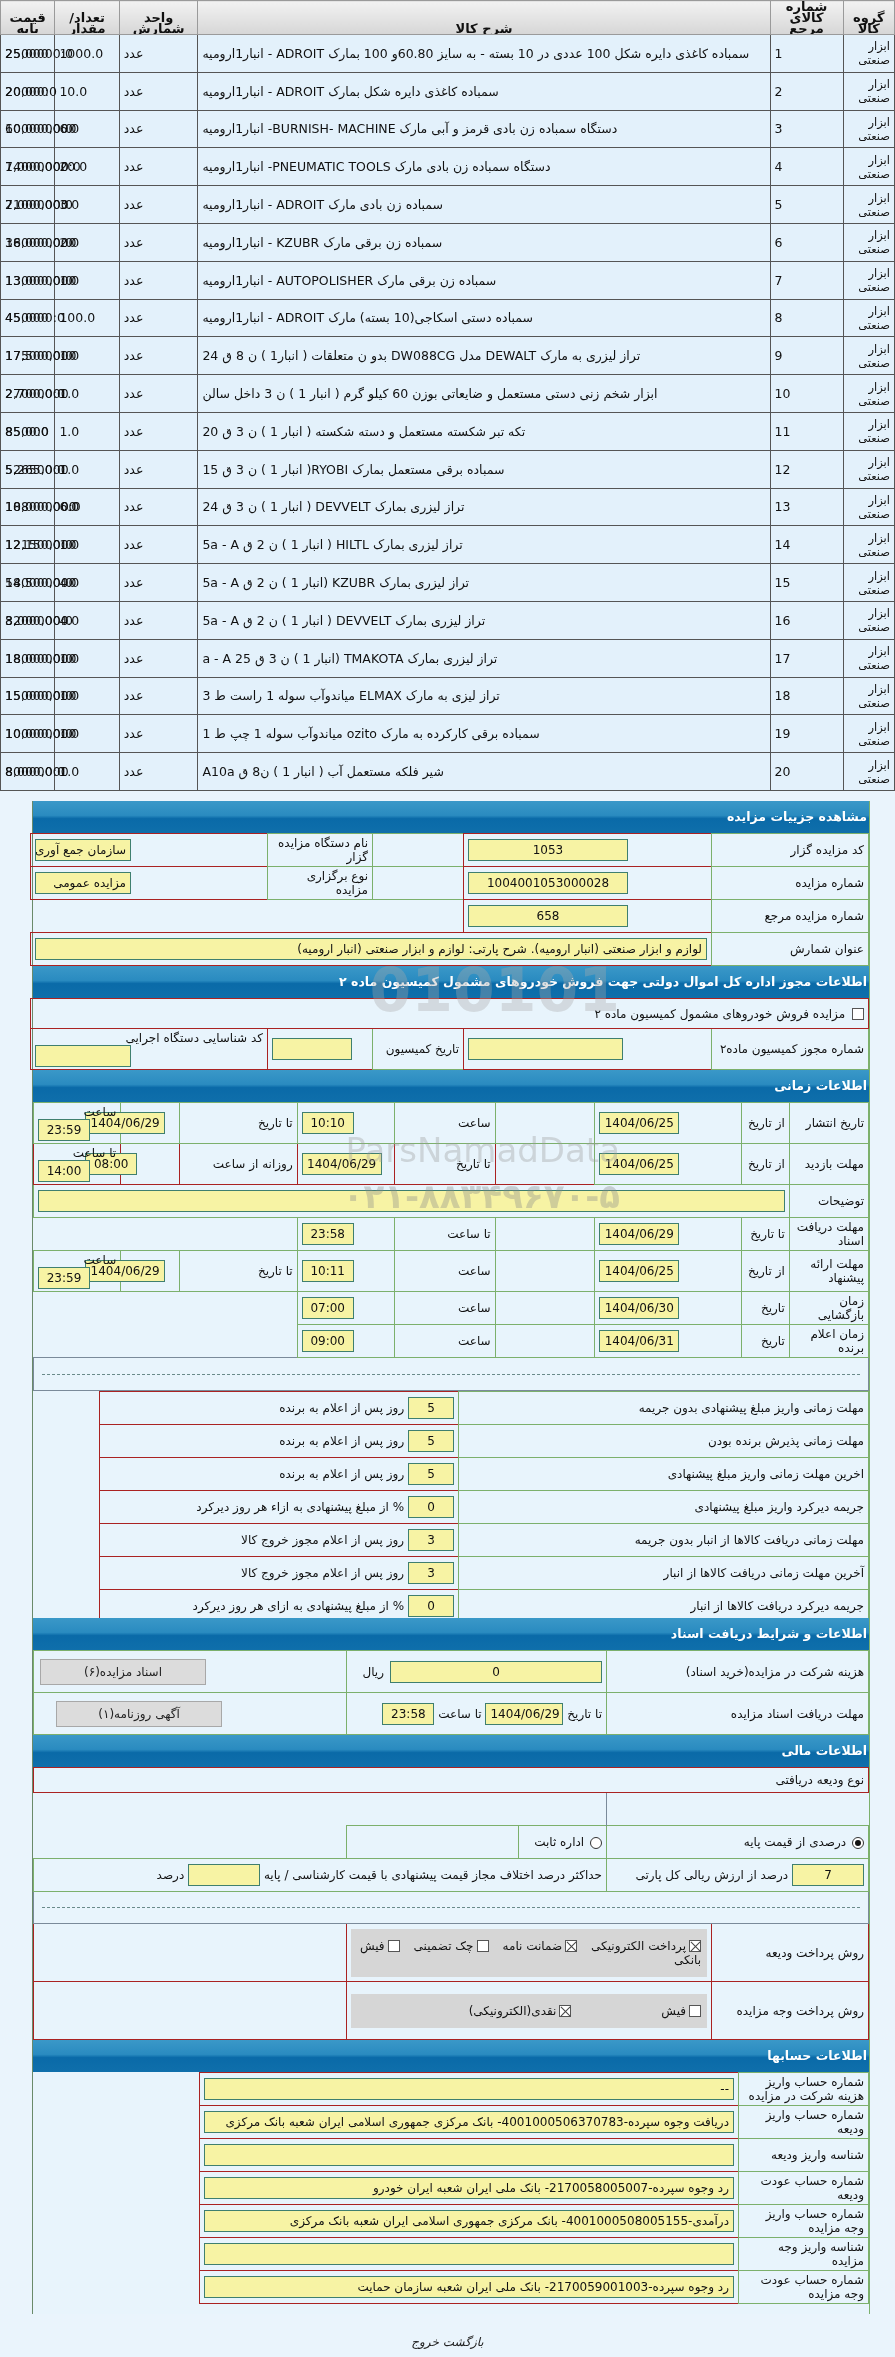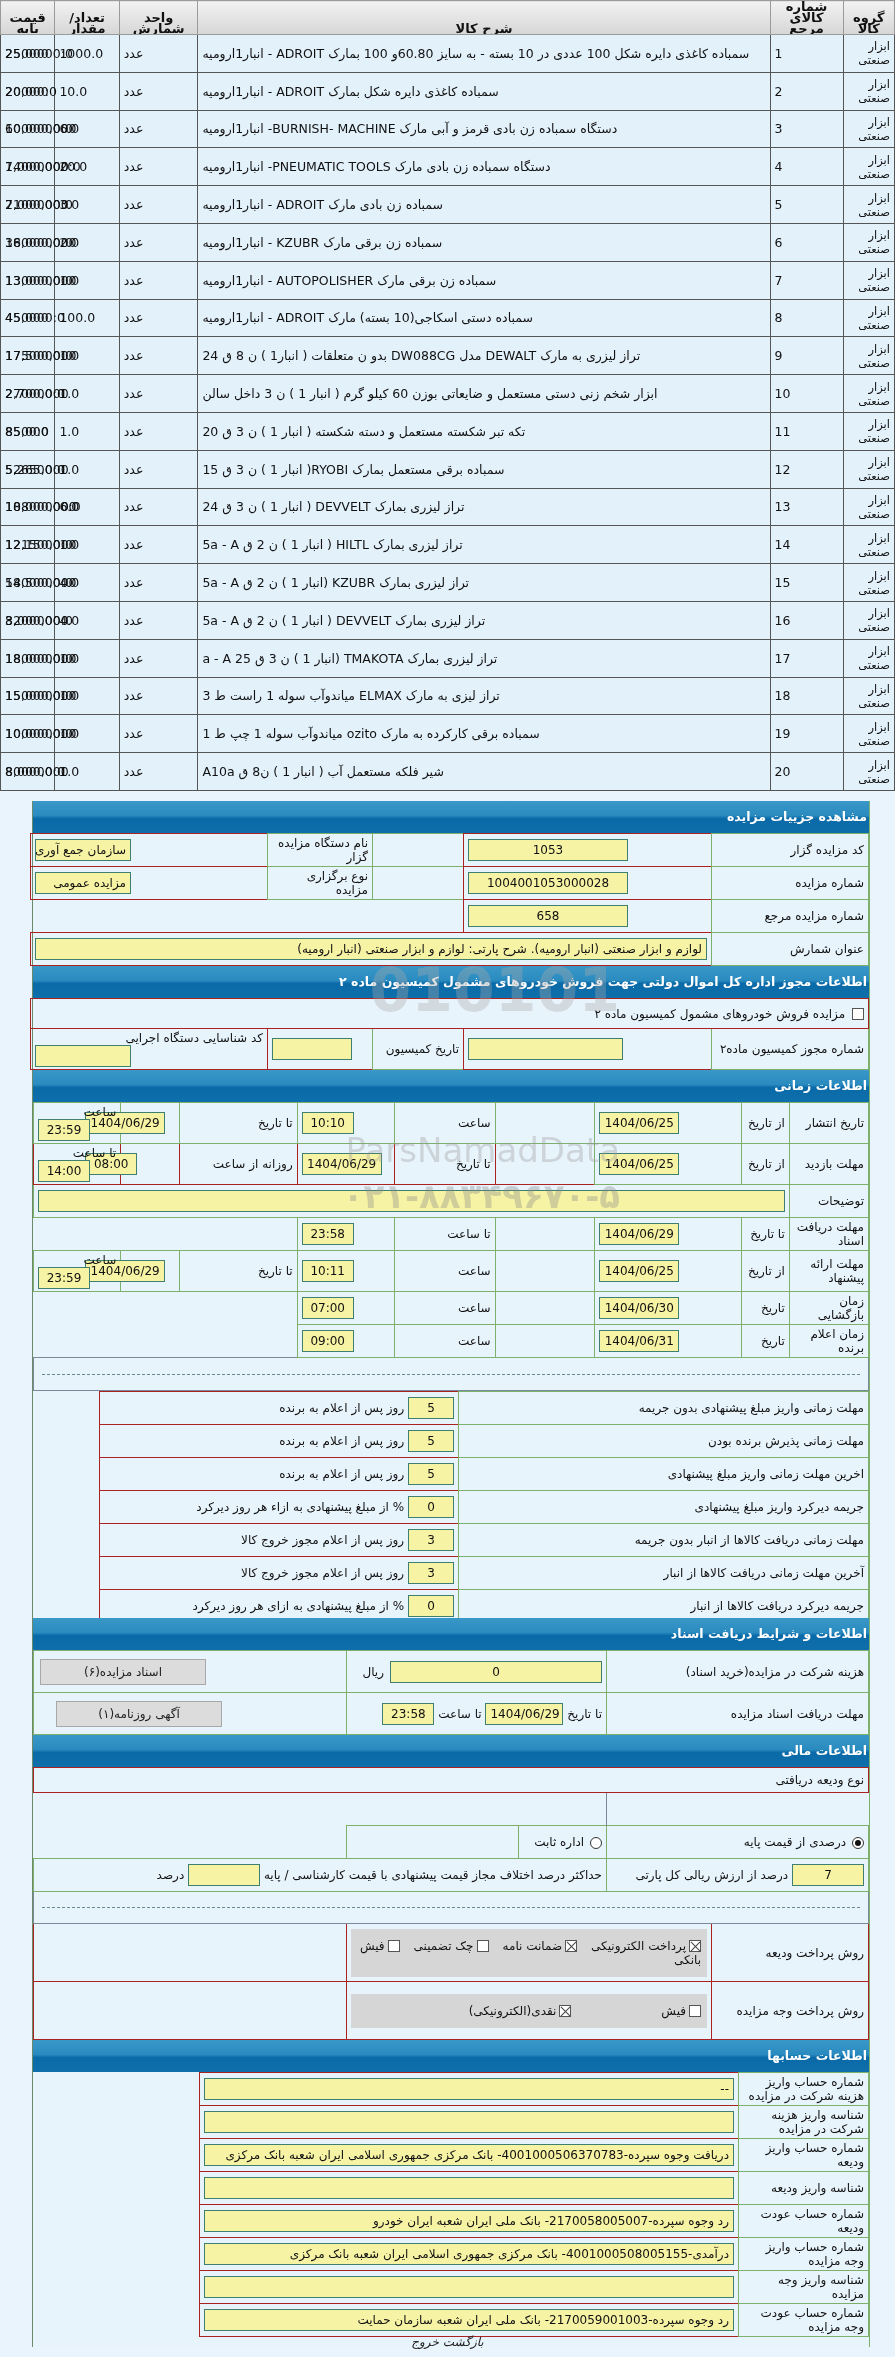--- a/index.html
+++ b/index.html
@@ -637,24 +637,20 @@
     <colgroup>
         <col style="width:130px">
         <col>
       </colgroup>
     <tbody id="accounts-body">
         <tr>
           <td>شماره حساب واریز هزینه شرکت در مزایده</td>
       <td class="r"><span class="yin rtl" style="width:100%">--</span></td>
         </tr>
         <tr>
-          <td>شناسه واریز هزینه شرکت در مزایده</td>
-      <td class="r"><span class="yin rtl" style="width:100%"></span></td>
-        </tr>
-        <tr>
           <td>شماره حساب واریز ودیعه</td>
       <td class="r"><span class="yin rtl" style="width:100%">دریافت وجوه سپرده-4001000506370783- بانک مرکزی جمهوری اسلامی ایران شعبه بانک مرکزی</span></td>
         </tr>
         <tr>
           <td>شناسه واریز ودیعه</td>
       <td class="r"><span class="yin rtl" style="width:100%"></span></td>
         </tr>
         <tr>
           <td>شماره حساب عودت ودیعه</td>
       <td class="r"><span class="yin rtl" style="width:100%">رد وجوه سپرده-2170058005007- بانک ملی ایران شعبه ایران خودرو</span></td>

